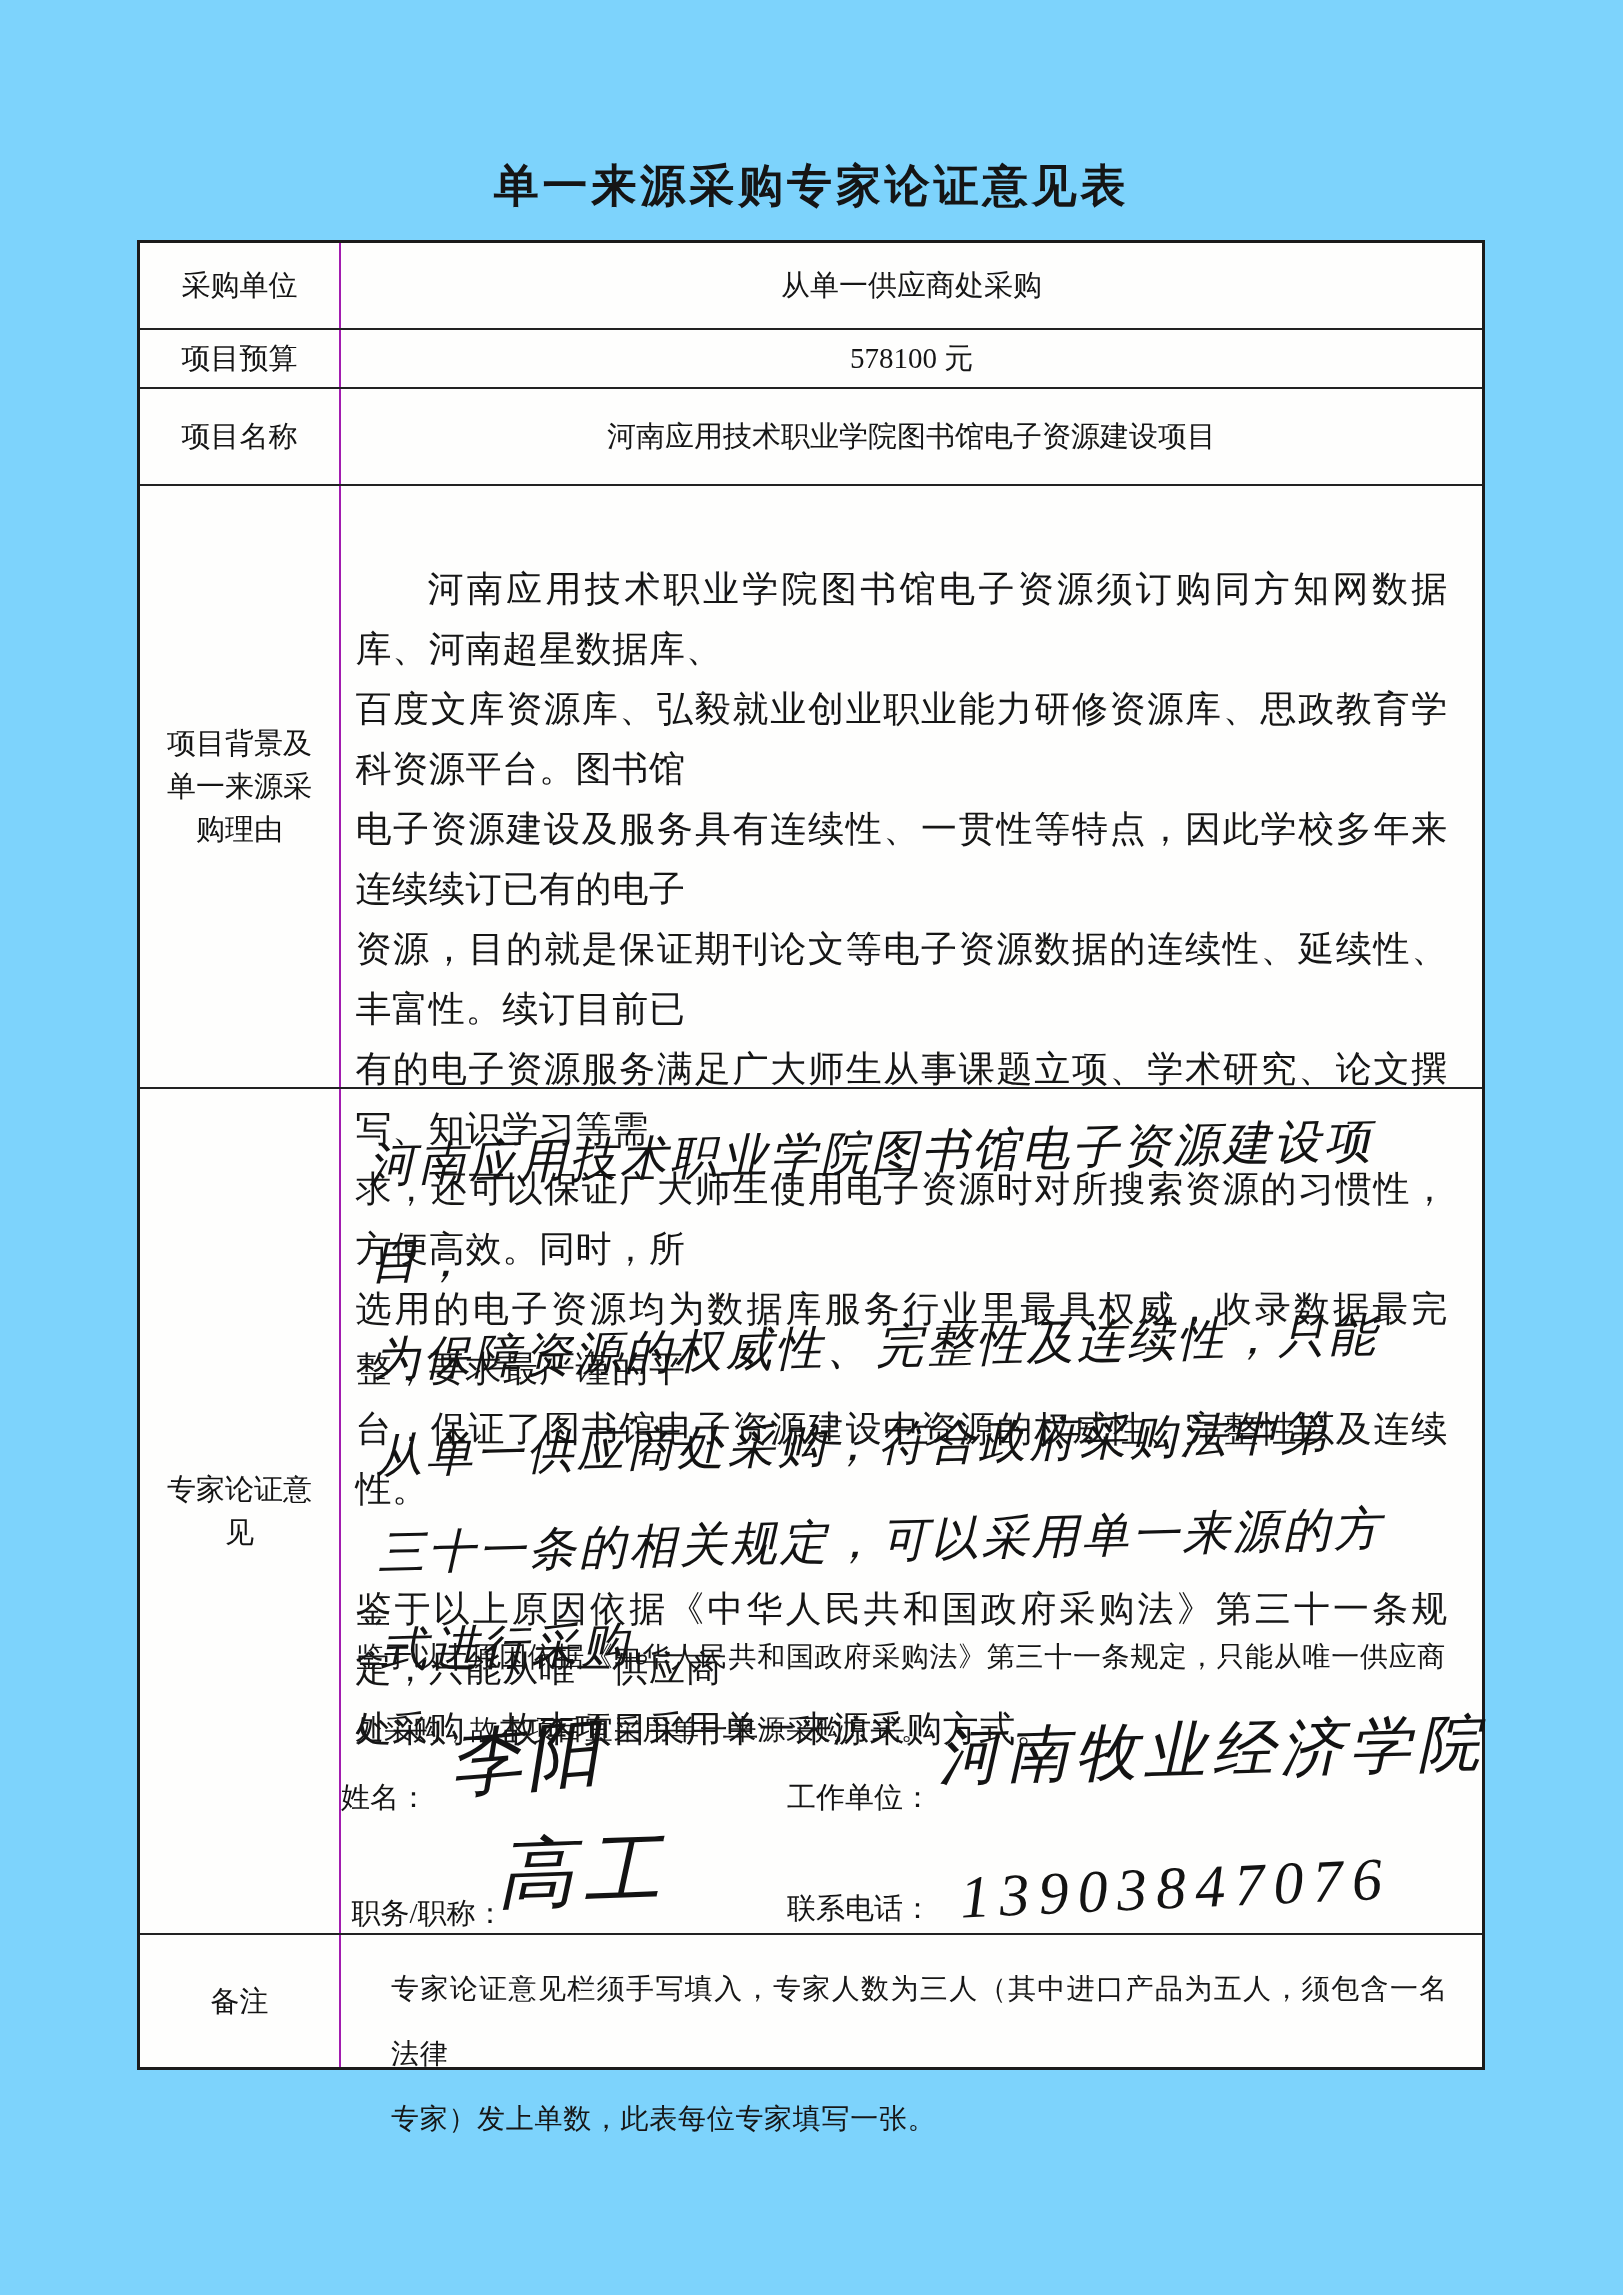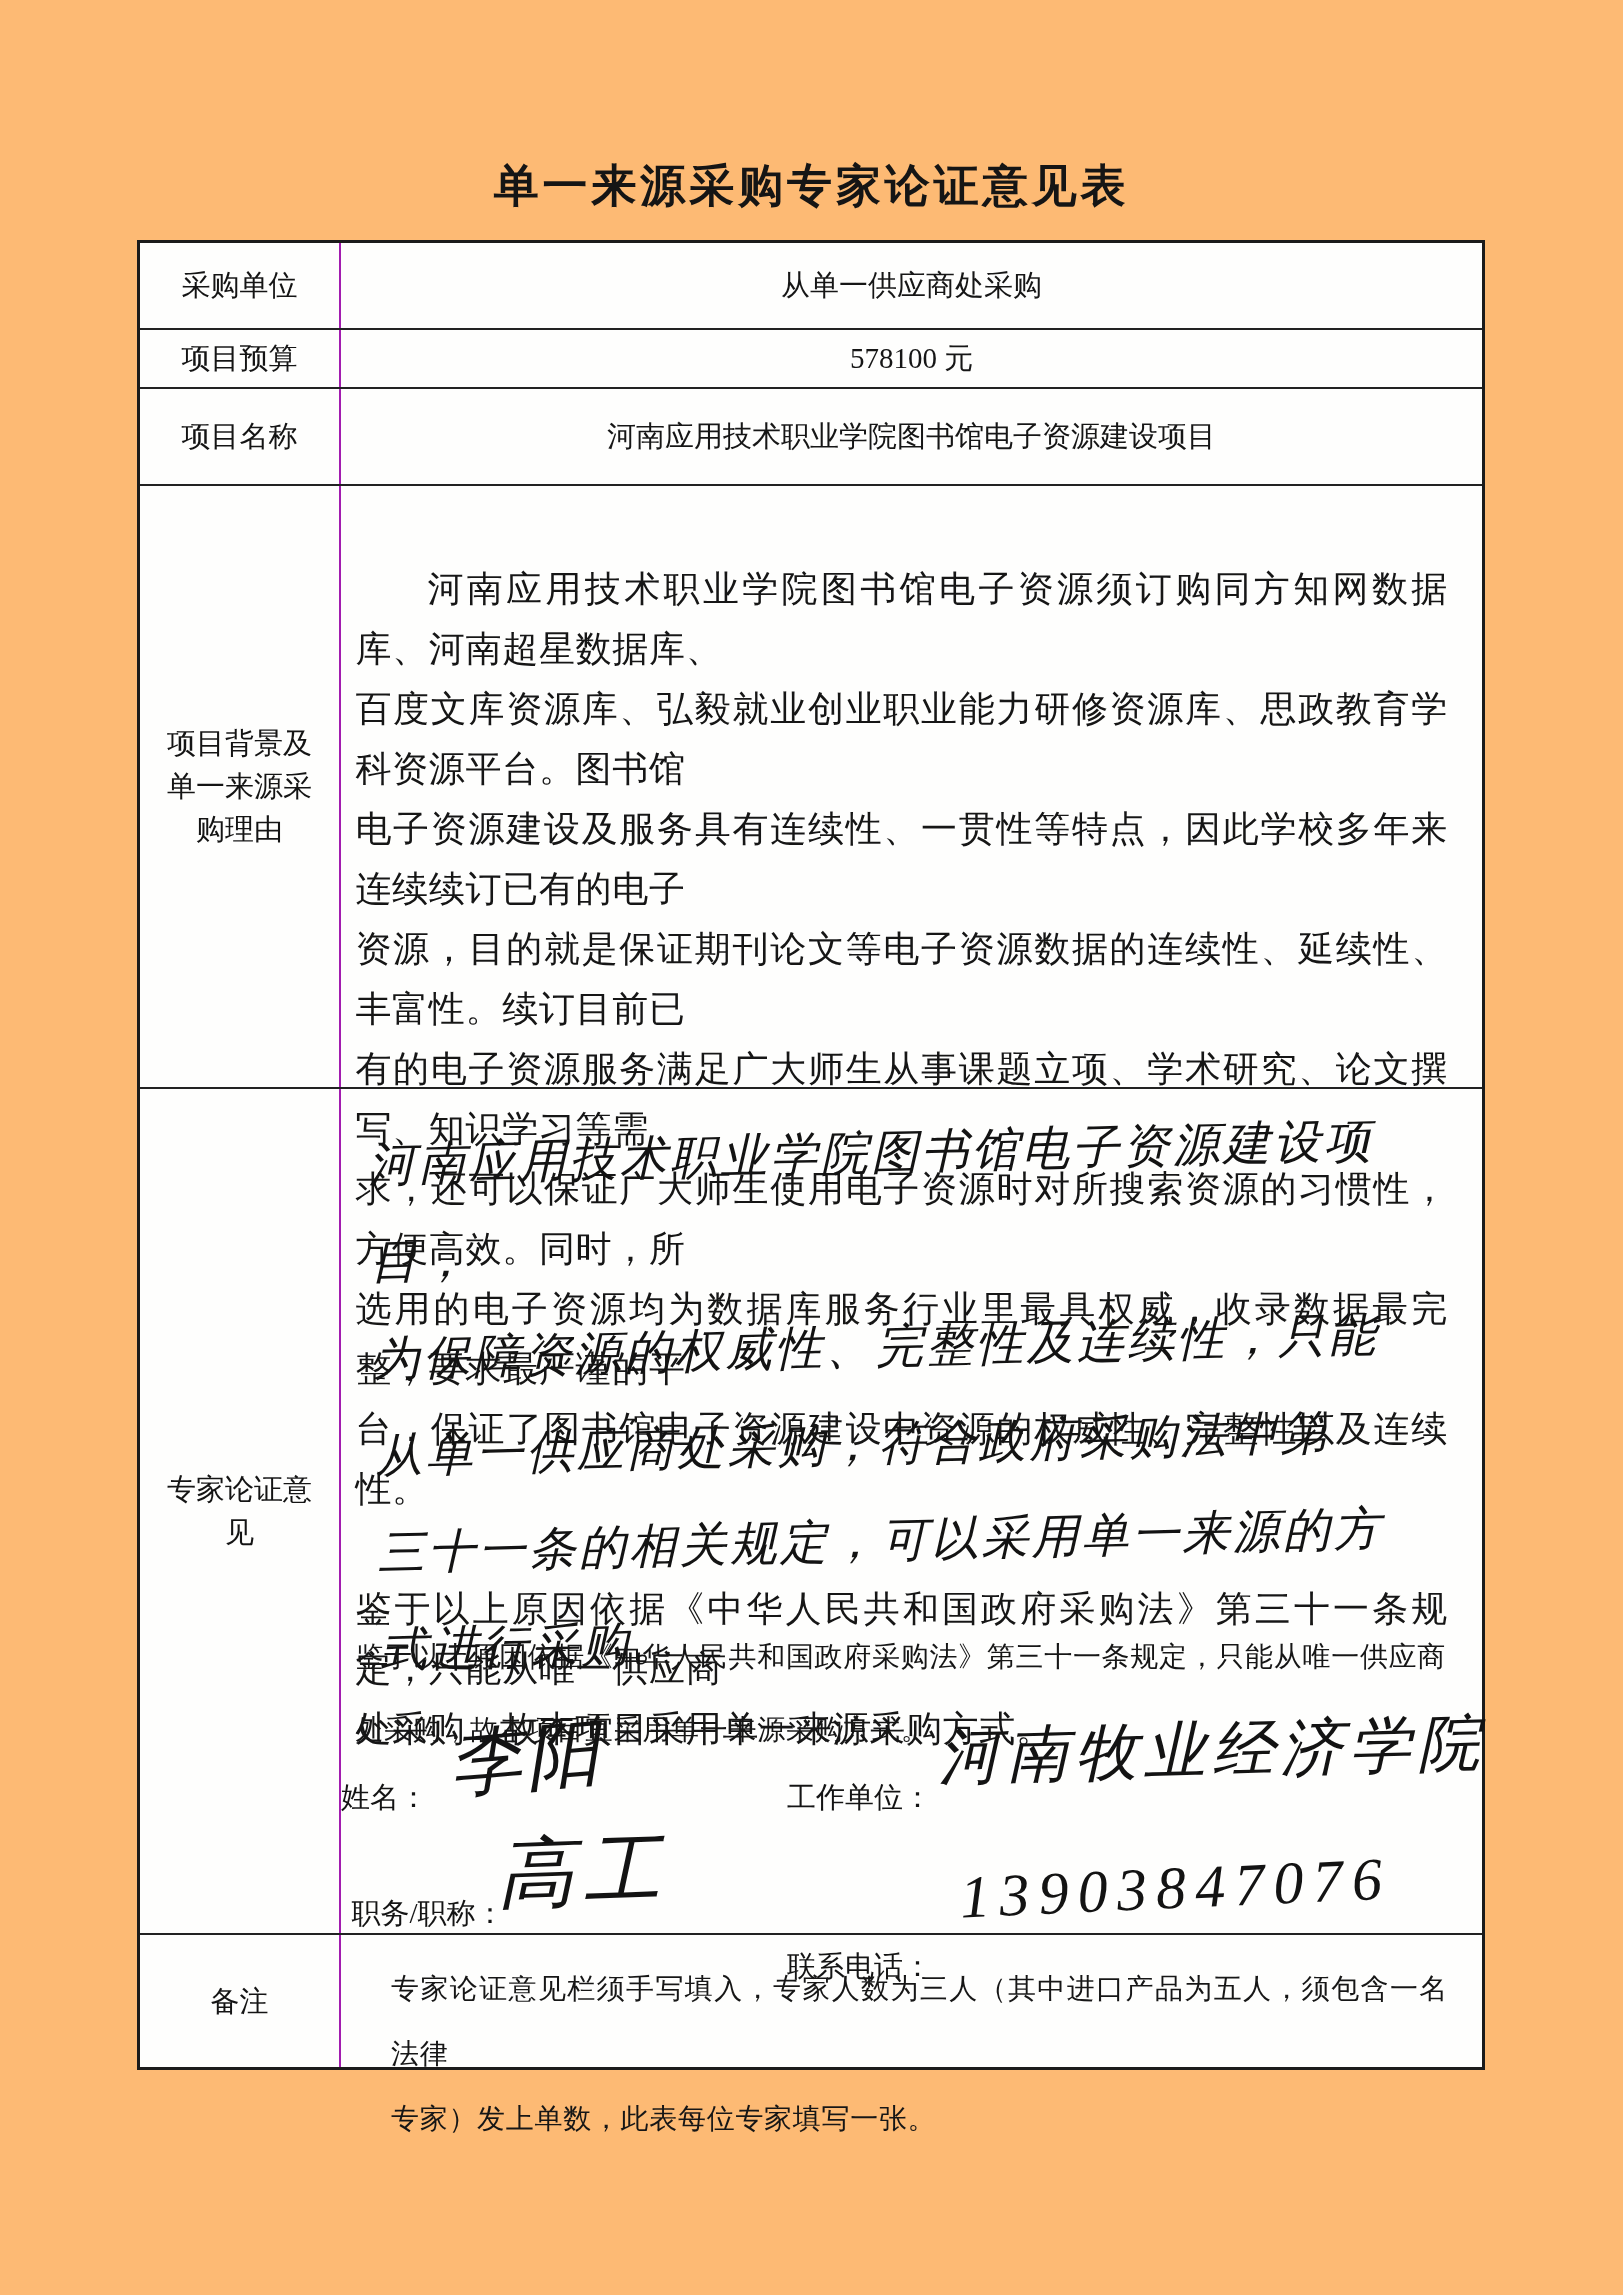--- a/index.html
+++ b/index.html
@@ -5,21 +5,21 @@
   html,body{margin:0;padding:0;}
   body{
     width:1623px;height:2295px;
     background:#e8e8e6;
     font-family:"Liberation Serif", serif;
     color:#121212;
   }
   .page{
     position:relative;
     width:1623px;height:2295px;
-    background:#fdba74;
+    background:#7dd3fc;
     overflow:hidden;
   }
   .doc-title{
     position:absolute;left:0;top:156px;width:1623px;
     text-align:center;
     font-family:"Liberation Sans", sans-serif;
     font-weight:bold;
     font-size:45px;
     letter-spacing:3.9px;
     color:#151515;
@@ -98,21 +98,21 @@
   .fld-hand{
     position:absolute;
     white-space:nowrap;
   }
   .name-label{ left:0; top:689px; }
   .name-value{ left:108px; top:621px; font-size:73px; transform:rotate(-5deg); letter-spacing:3.9px;}
   .wu-label{ left:446px; top:689px; }
   .wu-value{ left:597px; top:619px; font-size:62px; transform:rotate(-1.5deg); letter-spacing:6.5px;}
   .pos-label{ left:10.5px; top:805px; }
   .pos-value{ left:156px; top:732px; font-size:77px; transform:rotate(-2deg); letter-spacing:9.2px;}
-  .ph-label{ left:446px; top:858px; }
+  .ph-label{ left:446px; top:800px; }
   .ph-value{ left:619px; top:765px; font-size:60px; transform:rotate(-2.5deg); letter-spacing:9.2px;}
   
   .remark-text{
     padding:21px 34px 0 22px;
     font-size:28px;
     line-height:65px;
     white-space:pre-line;
     text-align:justify;
     letter-spacing:0.7px;
   }

